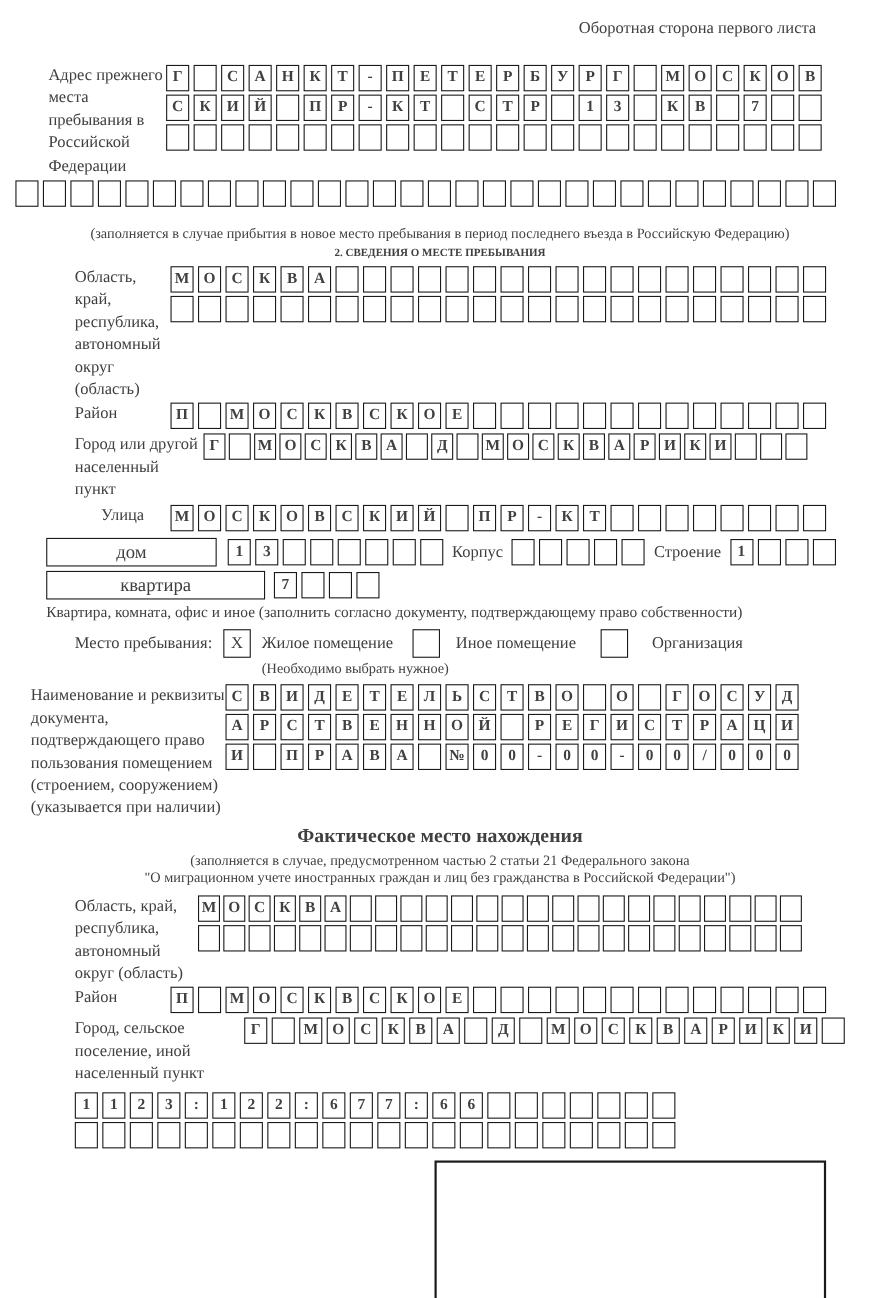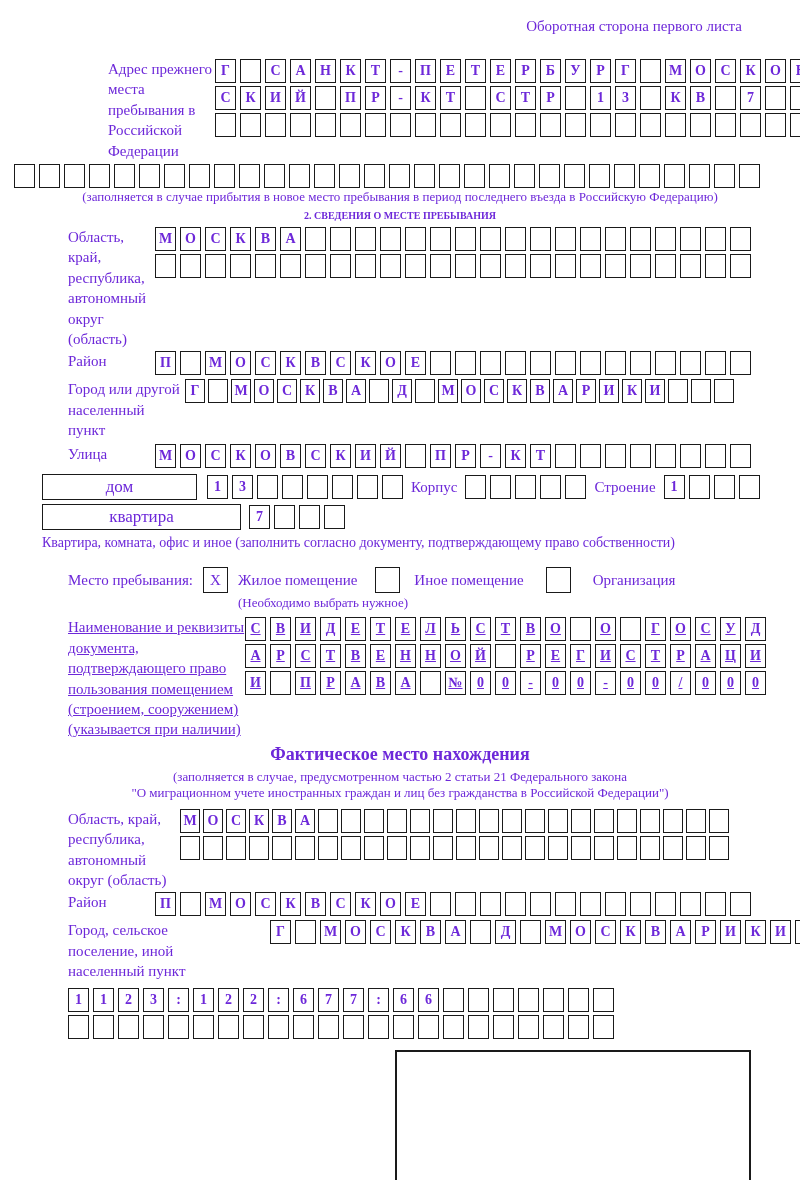--- a/index.html
+++ b/index.html
@@ -1,20 +1,20 @@
 <!DOCTYPE html>
 <html><head>
 <meta charset="utf-8">
 <style>
   html,body { margin:0; padding:0; background:#ffffff; }
   .page {
     position:relative;
     width:800px; height:1180px;
     background:#ffffff;
-    color:#6d28d9;
+    color:#404040;
     font-family:"Liberation Serif","DejaVu Serif",serif;
     overflow:hidden;
     box-sizing:border-box;
     padding-top:18px;
   }
   .corner-note { text-align:right; padding-right:58px; font-size:15px; }
 
   .frow { display:flex; align-items:flex-start; }
   .lbl { font-size:15px; line-height:1.36; flex:0 0 auto; }
   .cells-col { display:flex; flex-direction:column; gap:3px; }
@@ -38,48 +38,48 @@
     font-size:17px; background:#fff; flex:0 0 auto;
   }
   .chk {
     width:23px; height:24px; border:1.8px solid #1a1a1a;
     display:flex; align-items:center; justify-content:center;
     font-size:15px; background:#fff; flex:0 0 auto;
   }
 
   
   .b-corner { margin-top:0; }
-  .b-prev { margin-left:108px; margin-top:24px; }
+  .b-prev { margin-left:44px; margin-top:24px; }
   .b-prev .lbl { width:107px; }
   .b-fullrow { margin-left:14px; margin-top:3px; }
-  .b-prevnote { margin-top:1px; }
+  .b-prevnote { margin-top:16px; }
   .b-title { margin-top:5px; font-size:10px; }
   .b-region1 { margin-left:68px; margin-top:6px; min-height:80px; }
   .b-region1 .lbl { width:87px; }
   .b-district1 { margin-left:68px; margin-top:2px; }
   .b-district1 .lbl { width:87px; }
   .b-city1 { margin-left:68px; margin-top:4px; }
   .b-city1 .lbl { width:117px; }
-  .b-street { margin-left:68px; margin-top:4px; }
+  .b-street { margin-left:68px; margin-top:4px;text-align:center; }
   .b-street .lbl { width:87px; }
   .b-house { margin-left:42px; margin-top:6px; align-items:center; }
   .b-housenote { margin-left:42px; margin-top:4px; font-size:14px; }
   .b-apt { margin-left:42px; margin-top:4px; align-items:center; }
   .b-aptnote { margin-left:42px; margin-top:5px; font-size:14px; }
-  .b-stay { margin-left:68px; margin-top:16px; align-items:center; font-size:15px;text-align:right; }
+  .b-stay { margin-left:68px; margin-top:6px; align-items:center; font-size:15px;text-align:right; }
   .b-staynote { margin-left:238px; margin-top:2px; }
-  .b-doc { margin-left:68px; margin-top:6px;text-decoration:underline; }
+  .b-doc { margin-left:28px; margin-top:6px; }
   .b-doc .lbl { width:177px; }
   .b-acttitle { margin-top:4px; font-size:18px; }
   .b-actnote { margin-top:4px; }
   .b-region2 { margin-left:68px; margin-top:8px; min-height:80px; }
   .b-region2 .lbl { width:112px; }
   .b-district2 { margin-left:68px; margin-top:2px; }
   .b-district2 .lbl { width:87px; }
-  .b-city2 { margin-left:68px; margin-top:4px;gap:48px; }
+  .b-city2 { margin-left:68px; margin-top:4px; }
   .b-city2 .lbl { width:154px; }
   .b-cad { margin-left:68px; margin-top:6px; min-height:76px; }
   .b-cad .lbl { width:154px; }
   .confirm-box {
     margin-left:395px; margin-top:-14px;
     width:356px; height:176px;
     border:2px solid #1a1a1a; background:#fff;
     box-sizing:border-box;
   }
   .gap8{margin-right:8px;} .gap10{margin-right:10px;} .gap14{margin-right:14px;}

